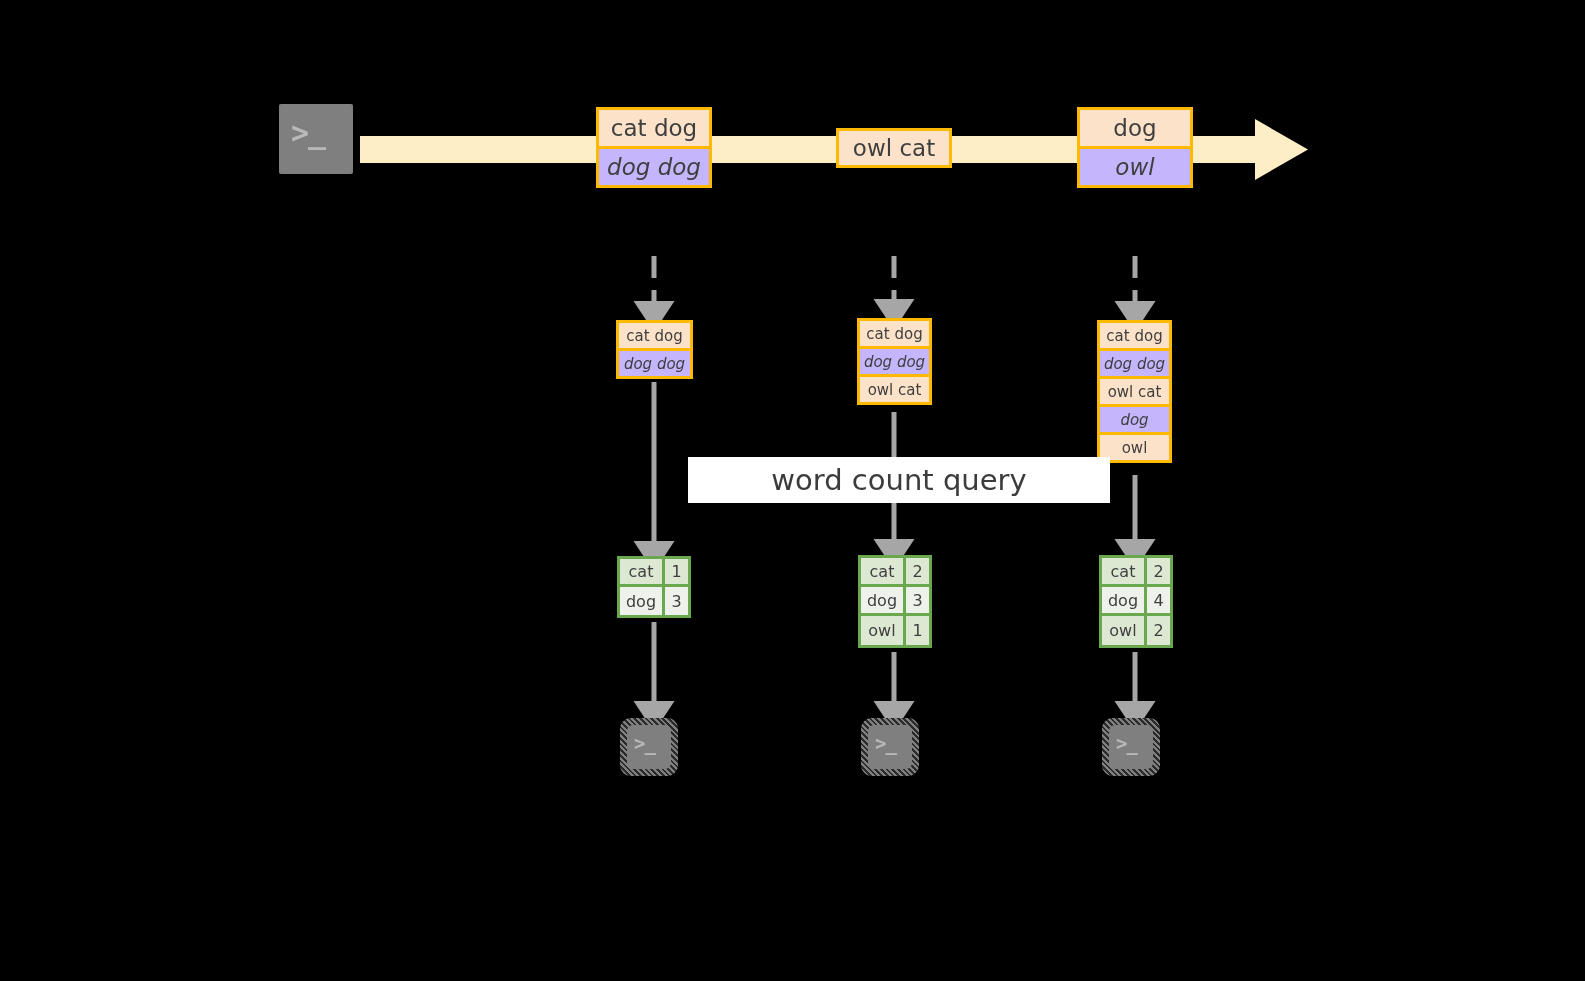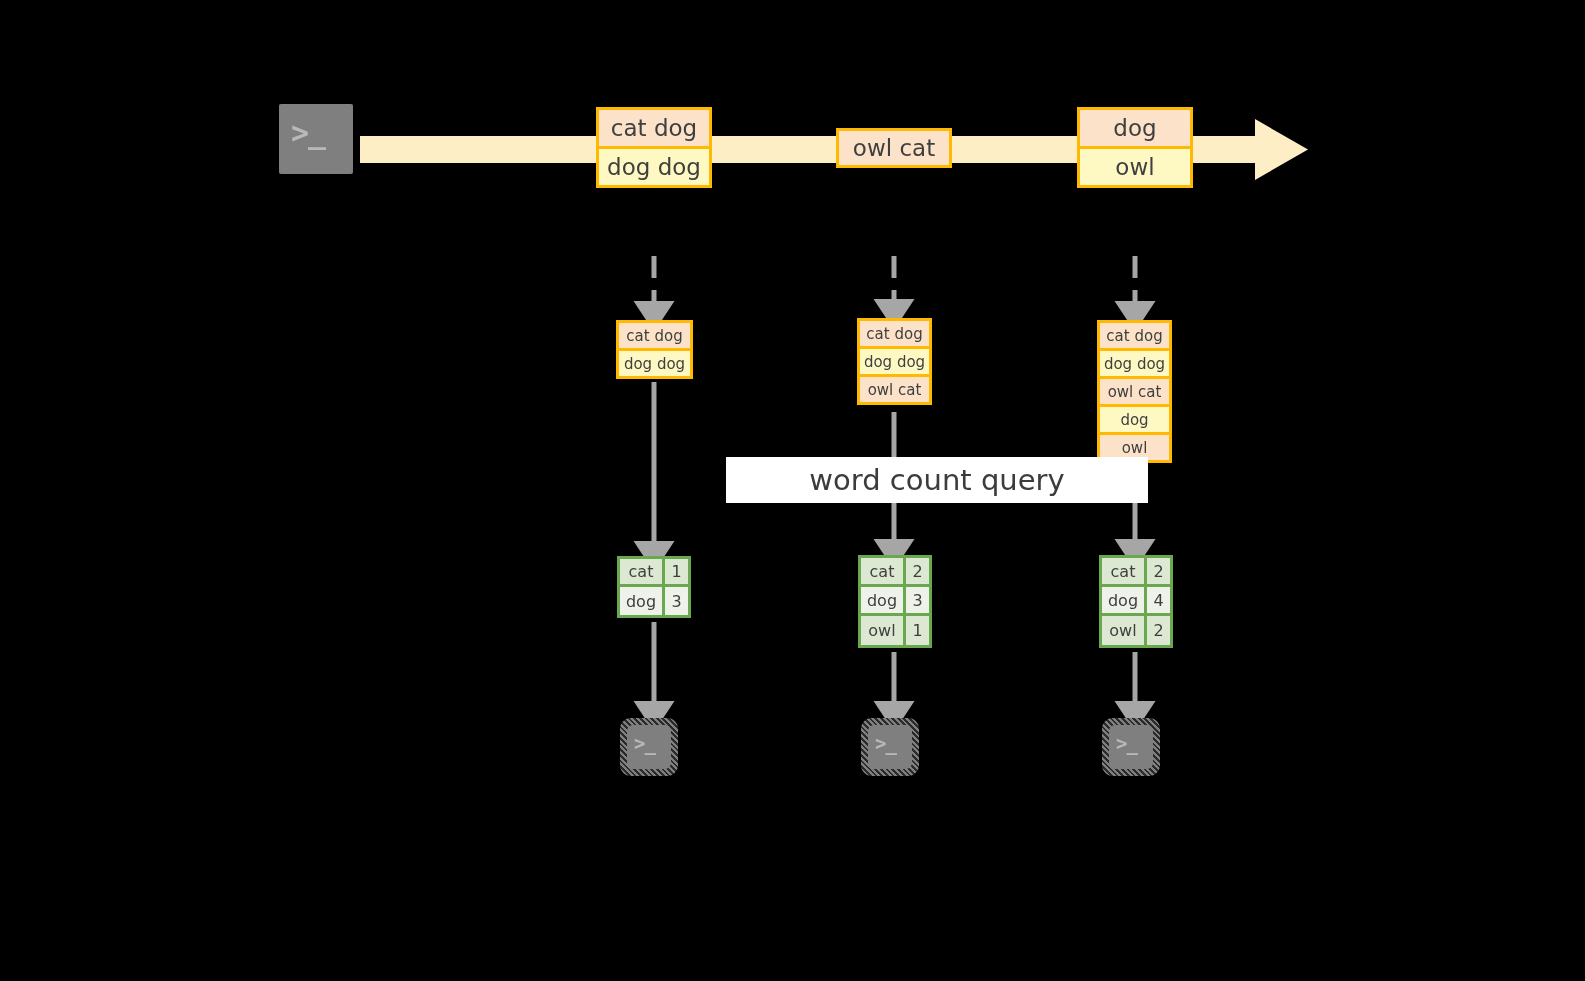--- a/index.html
+++ b/index.html
@@ -56,21 +56,21 @@
   .obox{
     position:absolute;
     box-sizing:border-box;
     border:3px solid #ffb900;
     background:#fbe2c8;
     display:flex;align-items:center;justify-content:center;
     text-align:center;
     white-space:nowrap;
     color:#3f3f3f;
   }
-  .obox.alt{background:#fef9c3;}
+  .obox.alt{background:#c4b5fd;font-style:italic;}
 
   
   .obox.top{font-size:23px;}
 
   
   .obox.mid{font-size:15px;}
 
   
   .gtable{
     position:absolute;
@@ -89,21 +89,20 @@
   .growRow.alt .gcell{background:#eef2ea;}
   .growRow.last .gcell{border-bottom:none;}
 
   
   .querylabel{
     position:absolute;
     background:#ffffff;
     display:flex;align-items:center;justify-content:center;
     font-size:29px;color:#3c3c3c;
     white-space:nowrap;
-    margin-left:38px;
   }
 </style>
 </head>
 <body>
 
 <div id="stage">
 
   <svg class="layer" id="arrowLayer" viewBox="0 0 1585 981">
     <defs>
       <marker id="ghead" markerWidth="9" markerHeight="9" refX="2.2" refY="4.5" orient="auto" markerUnits="strokeWidth">

